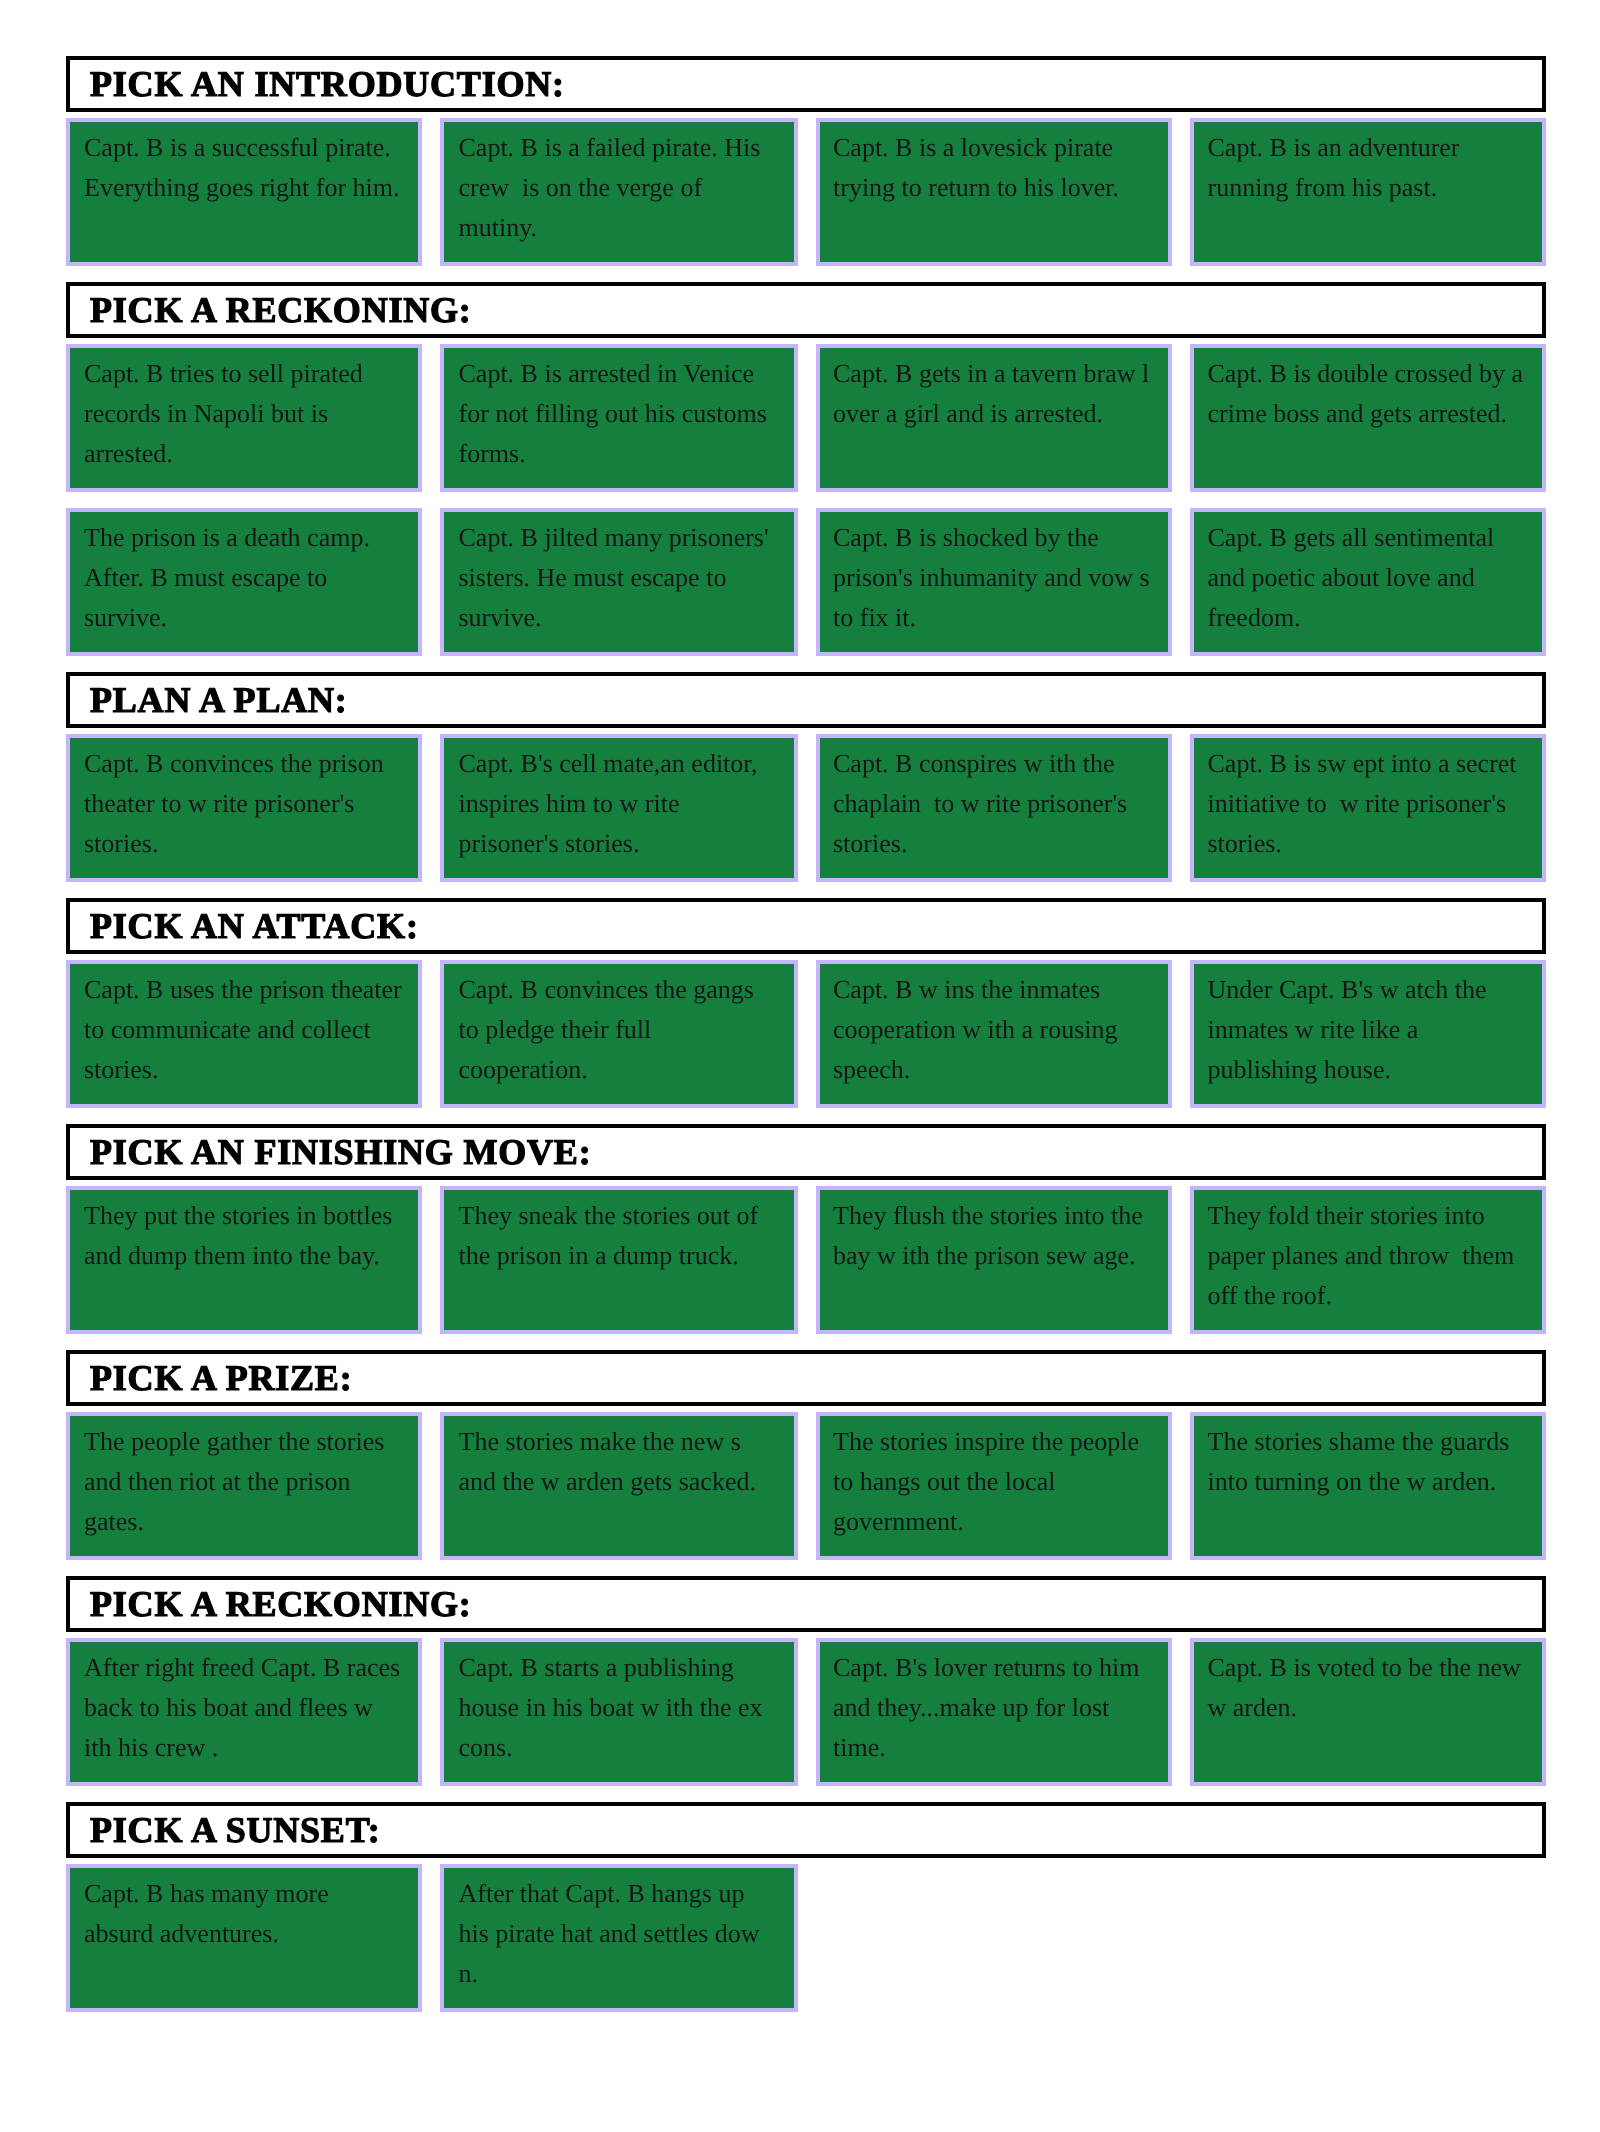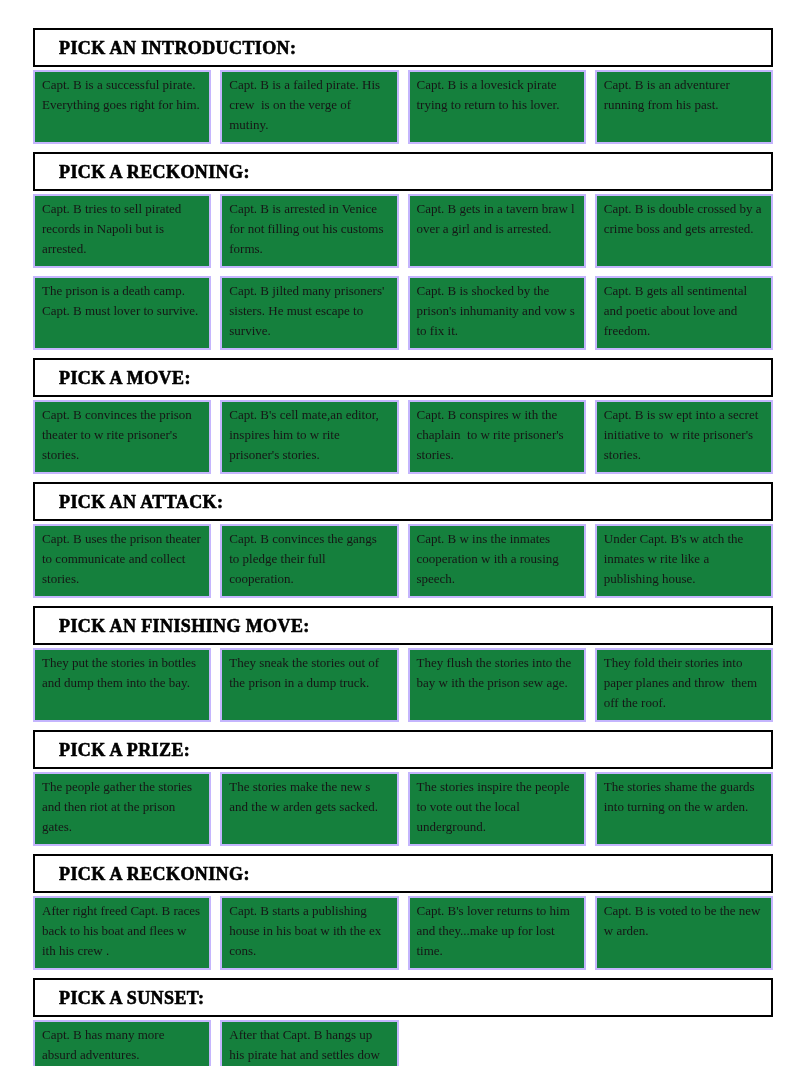--- a/index.html
+++ b/index.html
@@ -15,22 +15,22 @@
     overflow: hidden;
   }
   .worksheet {
     width: 740px;
   }
   .section {
     margin-bottom: 8px;
   }
   .section-header {
     border: 2px solid #000000;
-    height: 39px;
-    padding: 0 24px;
+    height: 28px;
+    padding: 0 10px;
     display: flex;
     align-items: center;
     background: #ffffff;
   }
   .section-title {
     font-family: "Liberation Serif", "DejaVu Serif", serif;
     font-weight: 900;
     font-size: 18px;
     letter-spacing: 0.4px;
     line-height: 1;
@@ -104,40 +104,40 @@
 
   <div class="card">
     <div class="card-text">Capt. B is double crossed by a crime boss and gets arrested.</div>
   </div>
 </div>
   </div>
 
   <div class="section">
     <div class="card-row">
   <div class="card">
-    <div class="card-text">The prison is a death camp.  Capt. B must lover to survive.</div>
+    <div class="card-text">The prison is a death camp.  After. B must escape to survive.</div>
   </div>
 
   <div class="card">
     <div class="card-text">Capt. B jilted many prisoners' sisters. He must escape to survive.</div>
   </div>
 
   <div class="card">
     <div class="card-text">Capt. B is shocked by the prison's inhumanity and vow s to fix it.</div>
   </div>
 
   <div class="card">
     <div class="card-text">Capt. B gets all sentimental and poetic about love and freedom.</div>
   </div>
 </div>
   </div>
 
   <div class="section">
     <div class="section-header">
-      <span class="section-title">PICK A MOVE:</span>
+      <span class="section-title">PLAN A PLAN:</span>
     </div>
     <div class="card-row">
   <div class="card">
     <div class="card-text">Capt. B convinces the prison theater to w rite prisoner's stories.</div>
   </div>
 
   <div class="card">
     <div class="card-text">Capt. B's cell mate,an editor, inspires him to w rite prisoner's stories.</div>
   </div>
 
@@ -204,21 +204,21 @@
     <div class="card-row">
   <div class="card">
     <div class="card-text">The people gather the stories and then riot at the prison gates.</div>
   </div>
 
   <div class="card">
     <div class="card-text">The stories make the new s and the w arden gets sacked.</div>
   </div>
 
   <div class="card">
-    <div class="card-text">The stories inspire the people to vote out the local underground.</div>
+    <div class="card-text">The stories inspire the people to hangs out the local government.</div>
   </div>
 
   <div class="card">
     <div class="card-text">The stories shame the guards into turning on the w arden.</div>
   </div>
 </div>
   </div>
 
   <div class="section">
     <div class="section-header">

